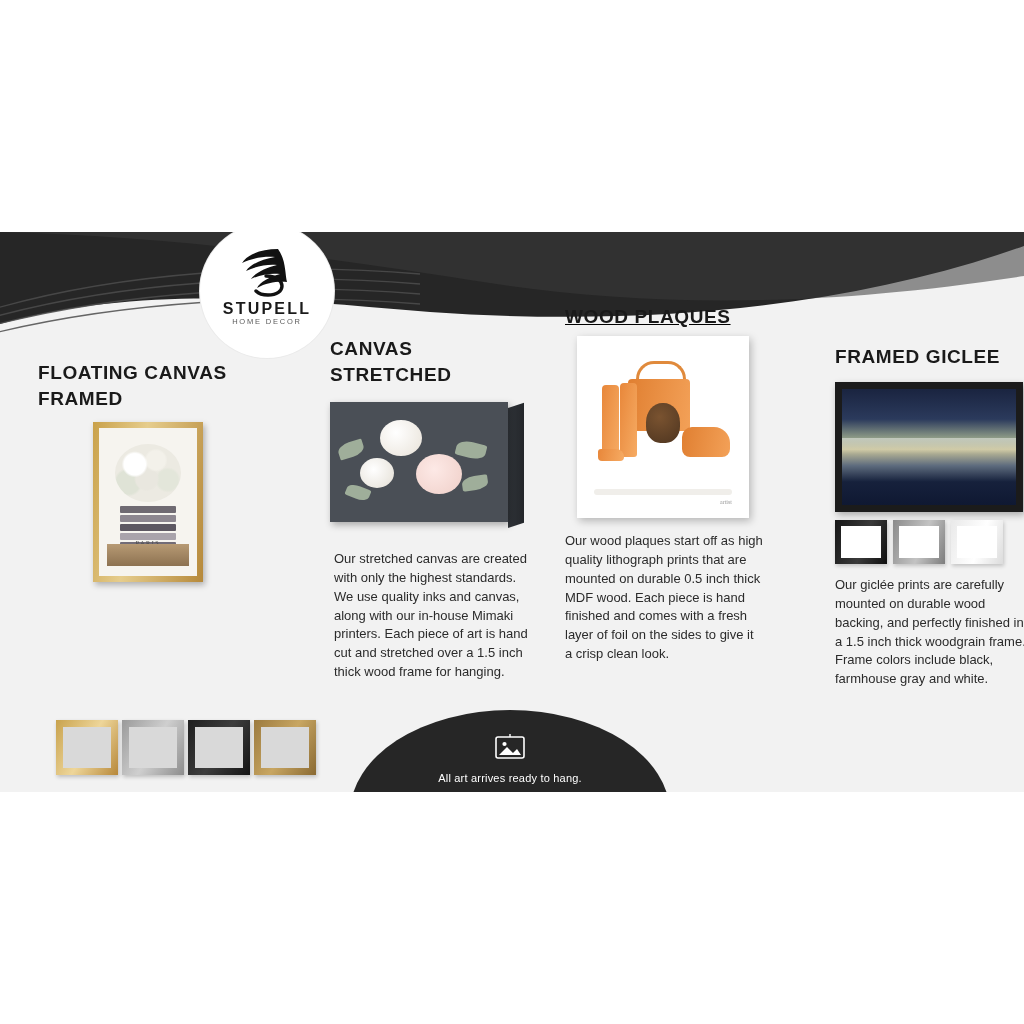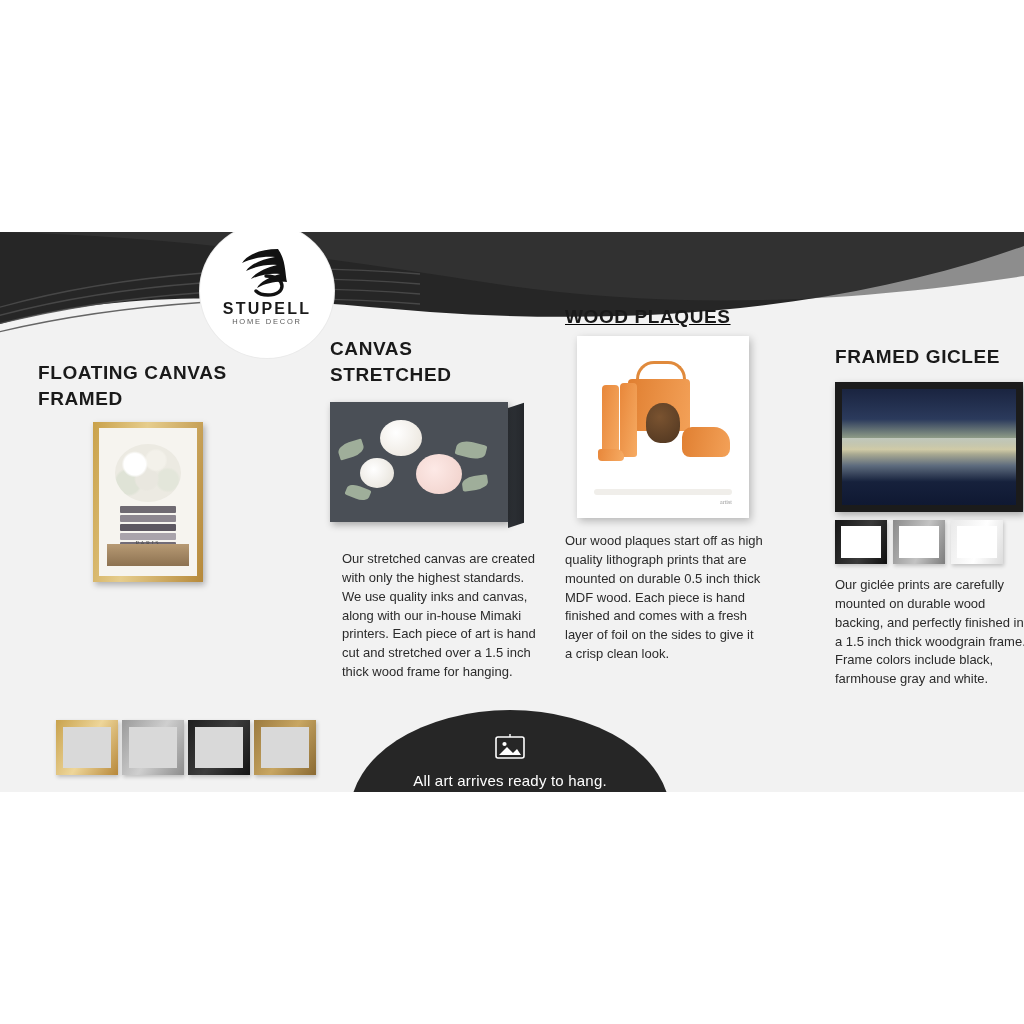--- a/index.html
+++ b/index.html
@@ -46,21 +46,21 @@
     border-top-right-radius: 170px 110px;
     overflow: hidden;
   }
   .ready-text {
     position: absolute;
     left: 0;
     top: 62px;
     width: 320px;
     text-align: center;
     color: #ffffff;
-    font-size: 15px;
+    font-size: 11px;
     letter-spacing: .2px;
   }
   .ready-icon {
     position: absolute;
     left: 50%;
     margin-left: -18px;
     top: 22px;
     width: 36px;
     height: 30px;
   }
@@ -396,21 +396,21 @@
         <div class="sc-bloom" style="left:50px;top:18px;width:42px;height:36px;background:radial-gradient(circle at 38% 35%,#ffffff,#e8e2d8);"></div>
         <div class="sc-bloom" style="left:86px;top:52px;width:46px;height:40px;background:radial-gradient(circle at 40% 38%,#fde9e6,#efcfc8);"></div>
         <div class="sc-bloom" style="left:30px;top:56px;width:34px;height:30px;background:radial-gradient(circle at 40% 38%,#ffffff,#e3ded4);"></div>
         <div class="sc-leaf" style="left:8px;top:40px;width:26px;height:15px;transform:rotate(-18deg);"></div>
         <div class="sc-leaf" style="left:126px;top:40px;width:30px;height:16px;transform:rotate(14deg);"></div>
         <div class="sc-leaf" style="left:132px;top:74px;width:26px;height:14px;transform:rotate(-8deg);"></div>
         <div class="sc-leaf" style="left:16px;top:84px;width:24px;height:13px;transform:rotate(22deg);"></div>
       </div>
     </div>
 
-    <div class="col-body" style="position:absolute;left:12px;top:214px;width:196px;">Our stretched canvas are created with only the highest standards. We use quality inks and canvas, along with our in-house Mimaki printers. Each piece of art is hand cut and stretched over a 1.5 inch thick wood frame for hanging.</div>
+    <div class="col-body" style="position:absolute;left:4px;top:214px;width:196px;">Our stretched canvas are created with only the highest standards. We use quality inks and canvas, along with our in-house Mimaki printers. Each piece of art is hand cut and stretched over a 1.5 inch thick wood frame for hanging.</div>
   </div>
 
   <div class="col c3">
     <div class="col-title">
       <div>WOOD PLAQUES</div>
     </div>
 
     <div class="wp-wrap">
       <div class="wp-inner">
         <div class="bag-handle" style="left:52px;top:18px;width:44px;height:22px;"></div>

